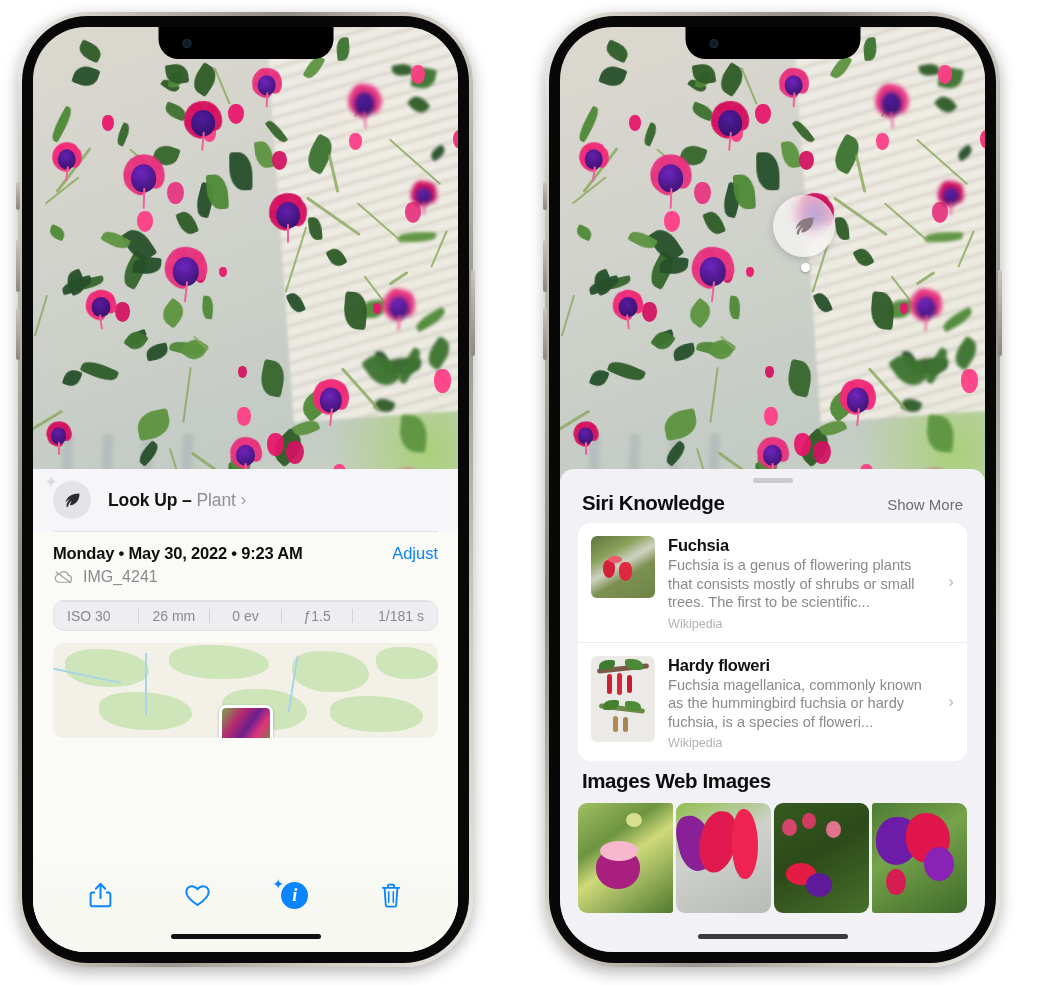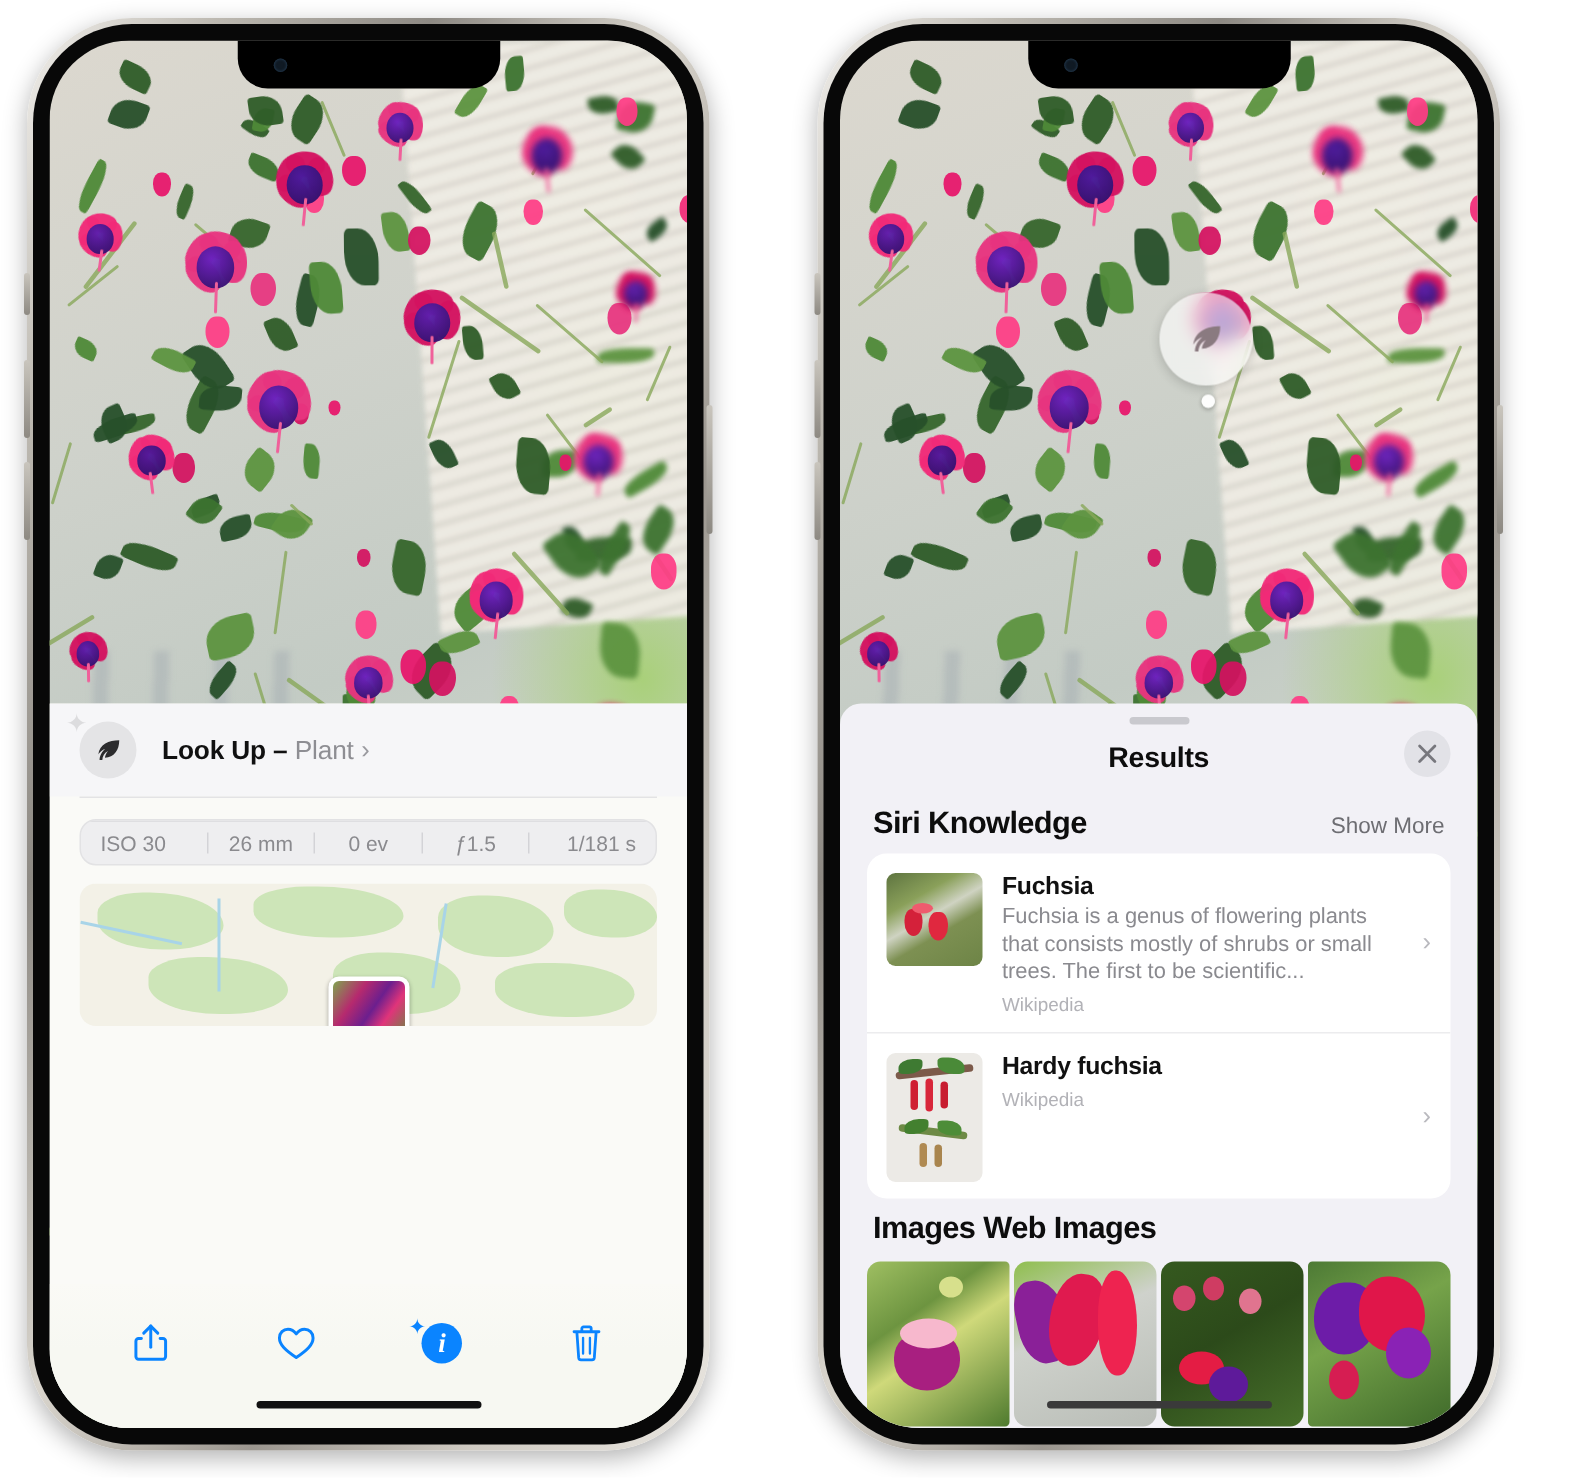--- a/index.html
+++ b/index.html
@@ -1062,20 +1062,34 @@
         </div>
         <div class="lu-text">
           <span>Look Up –</span>
           <span class="sub">Plant</span>
         </div>
         <span class="lu-chev">›</span>
       </div>
 
       <div class="divider"></div>
 
+      <div class="meta">
+        <div class="meta-top">
+          <span class="meta-date">Monday • May 30, 2022 • 9:23 AM</span>
+          <span class="adjust">Adjust</span>
+        </div>
+        <div class="meta-file">
+          <svg width="21" height="16" viewBox="0 0 26 18" aria-hidden="true">
+            <path d="M7.5 15.5h11a4.2 4.2 0 0 0 .3-8.4A5.6 5.6 0 0 0 8.2 5.6
+                     a4.6 4.6 0 0 0-.7 9.9z" fill="none" stroke="#a0a0a5" stroke-width="1.5"></path>
+            <line x1="3.5" y1="2.5" x2="22.5" y2="16.5" stroke="#a0a0a5" stroke-width="1.5"></line>
+          </svg>
+          <span>IMG_4241</span>
+        </div>
+      </div>
 
       <div class="camcard">
         <div class="cc-foot">
           <span class="cc-cell first">ISO 30</span>
           <span class="cc-sep"></span>
           <span class="cc-cell">26 mm</span>
           <span class="cc-sep"></span>
           <span class="cc-cell">0 ev</span>
           <span class="cc-sep"></span>
           <span class="cc-cell">ƒ1.5</span>
@@ -2032,28 +2046,20 @@
     <div class="vbadge">
       <svg width="27" height="27" viewBox="0 0 24 24" aria-hidden="true">
         <path d="M20 4C12 4 5 7 4 15c0 0 1.6-3.2 5.4-4.6C7 12.6 5 15.4 5 19h2.1
                  c.1-3 1.6-5.4 4.4-6.8-1.4 1.6-2.2 3.2-2.4 5.2C16 17 20 11.6 20 4z" fill="#8a7a80"></path>
       </svg>
     </div>
     <div class="vdot"></div>
 
     <div class="rsheet">
       <div class="grabber"></div>
-      <div class="rhead">
-        <span class="rtitle">Results</span>
-        <span class="closebtn">
-          <svg width="13" height="13" viewBox="0 0 14 14" aria-hidden="true">
-            <path d="M1.5 1.5 L12.5 12.5 M12.5 1.5 L1.5 12.5" stroke="#77777d" stroke-width="2" stroke-linecap="round"></path>
-          </svg>
-        </span>
-      </div>
 
       <div class="sect">
         <span class="sect-t">Siri Knowledge</span>
         <span class="sect-a">Show More</span>
       </div>
 
       <div class="kcard">
         <div class="krow">
           <div class="kthumb" style="background:linear-gradient(150deg,#5e7440 0%,#8aa05a 28%,#cfd3c2 46%,#7d9052 62%,#6d8446 100%);">
             <span style="position:absolute;left:12px;top:24px;width:12px;height:18px;
@@ -2090,21 +2096,22 @@
             <span style="position:absolute;left:12px;top:44px;width:16px;height:10px;
                   border-radius:60% 20% 60% 20%;background:#43802f;"></span>
             <span style="position:absolute;left:34px;top:45px;width:16px;height:10px;
                   border-radius:20% 60% 20% 60%;background:#4d8d38;"></span>
             <span style="position:absolute;left:22px;top:60px;width:5px;height:16px;
                   background:#b08a52;border-radius:3px;"></span>
             <span style="position:absolute;left:32px;top:61px;width:5px;height:15px;
                   background:#a9854e;border-radius:3px;"></span>
           </div>
           <div class="kbody">
-            <div class="ktitle">Hardy fuchsia</div>
+            <div class="ktitle">Hardy floweri</div>
+            <div class="kdesc">Fuchsia magellanica, commonly known as the hummingbird fuchsia or hardy fuchsia, is a species of floweri...</div>
             <div class="ksrc">Wikipedia</div>
           </div>
           <span class="kchev">›</span>
         </div>
       </div>
 
       <div class="sect">
         <span class="sect-t">Images Web Images</span>
       </div>
 

